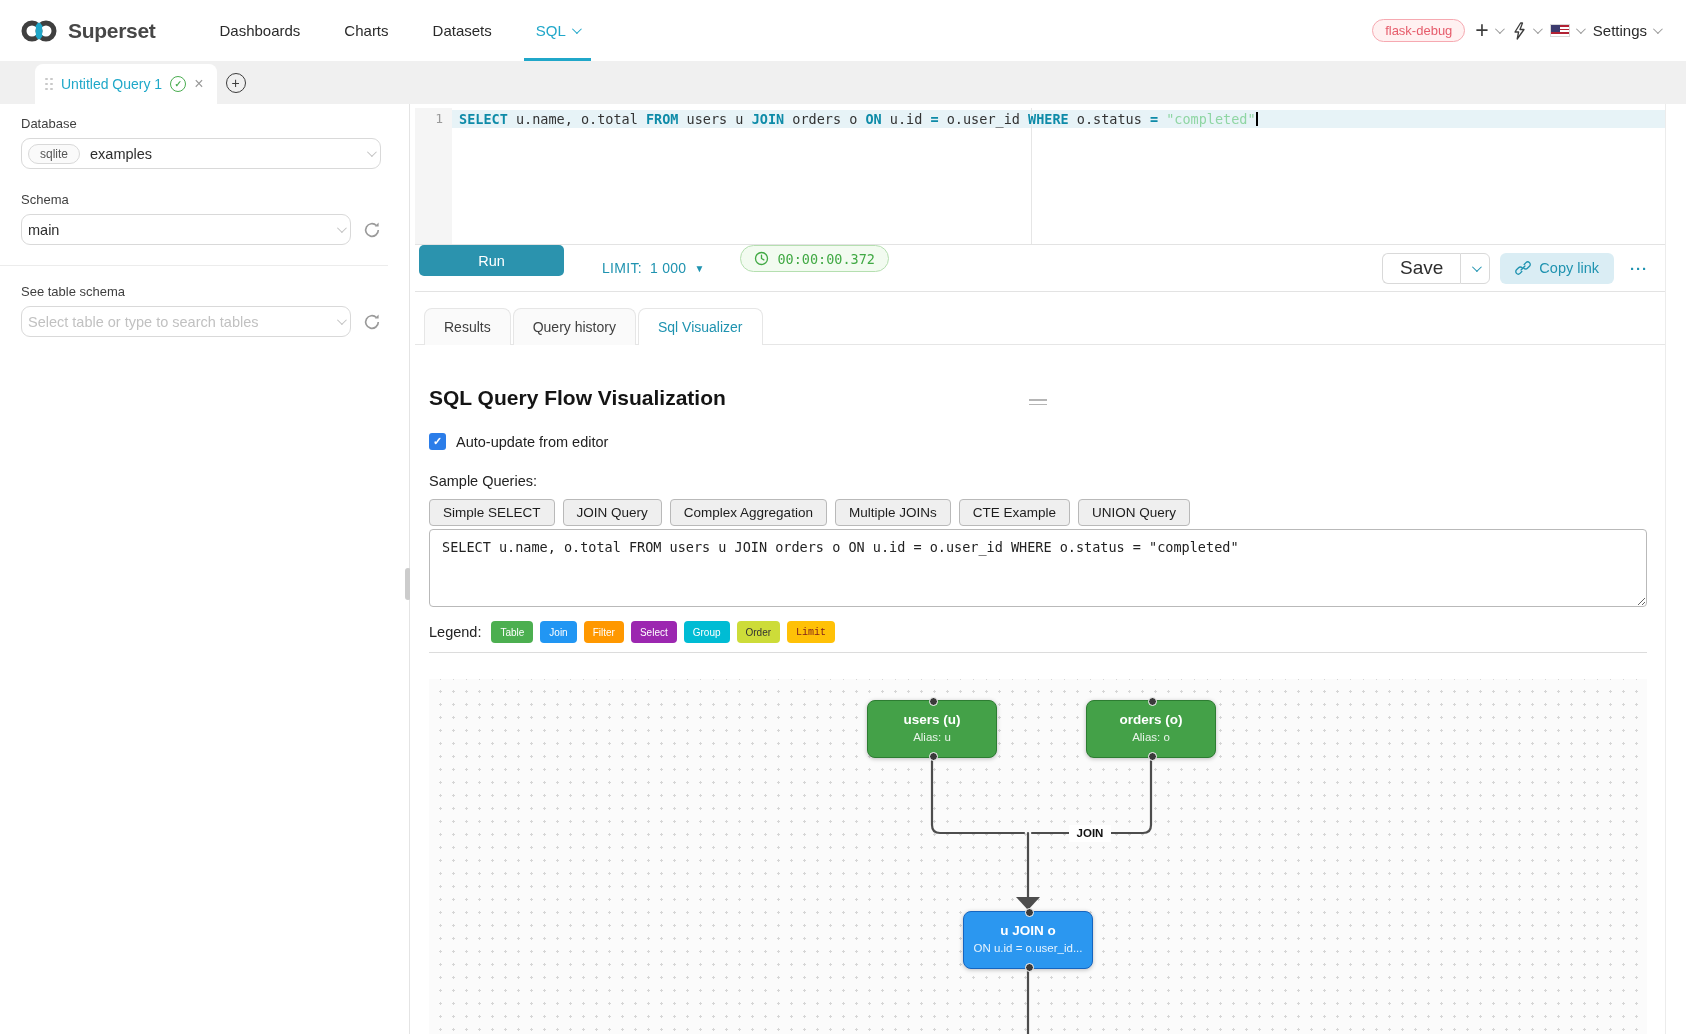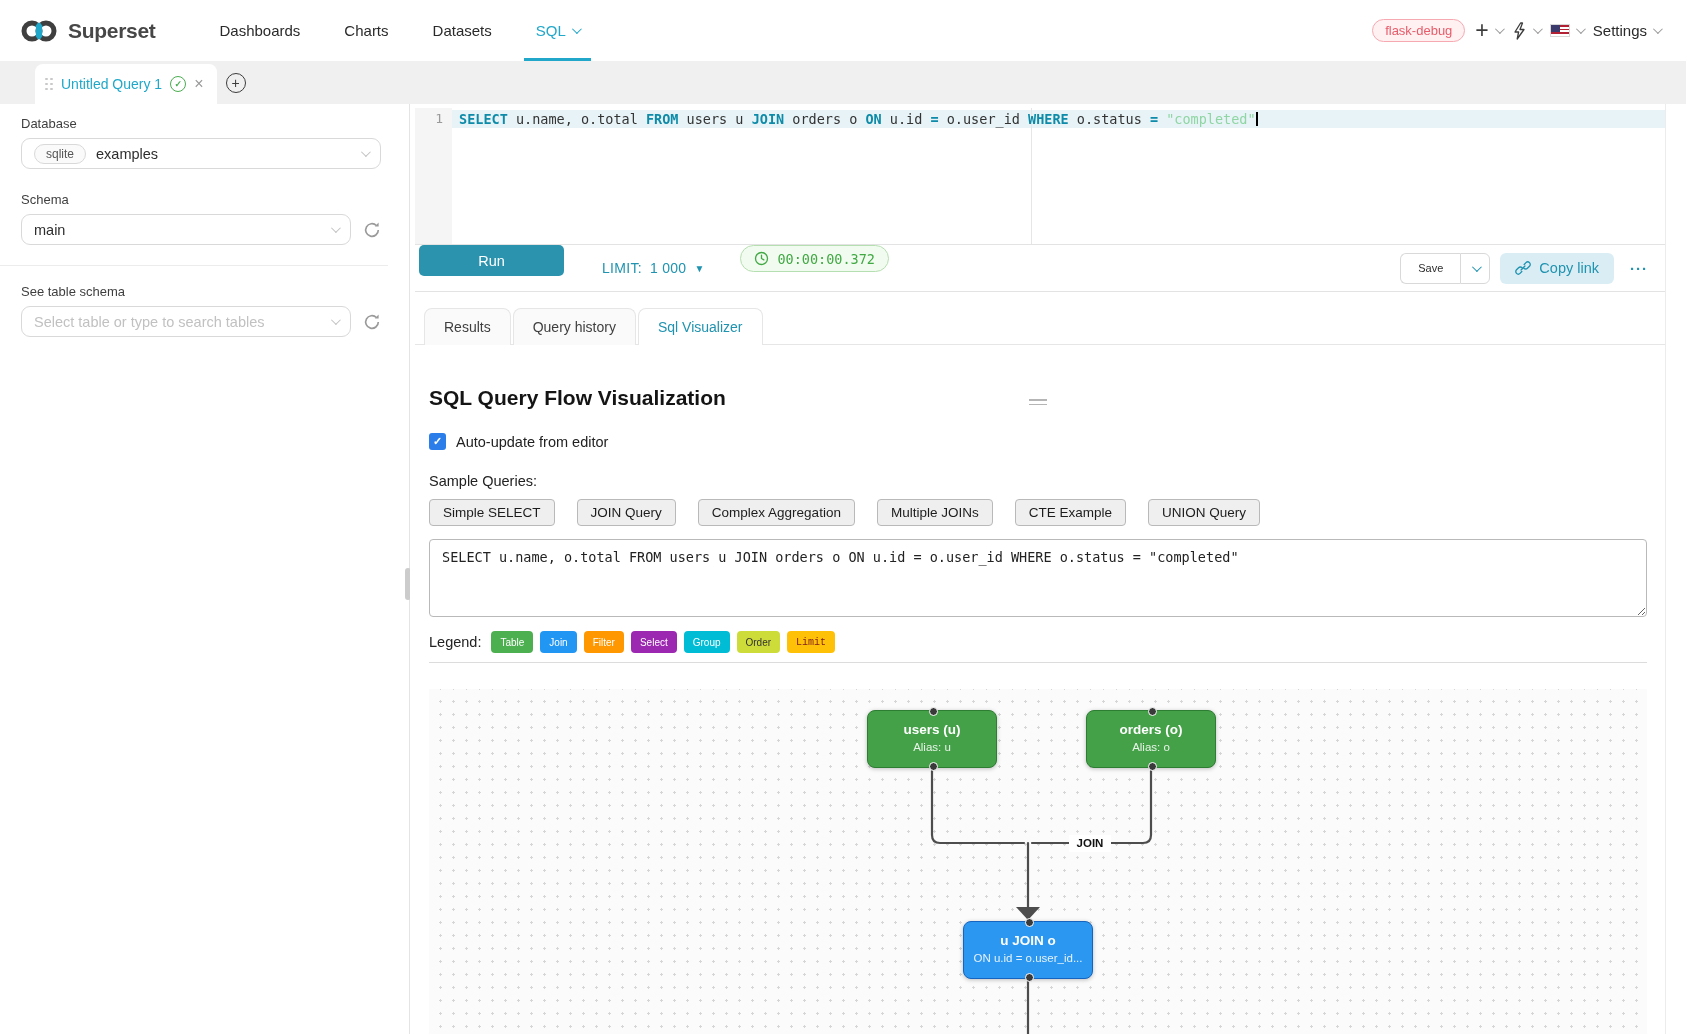--- a/index.html
+++ b/index.html
@@ -32,21 +32,21 @@
   .drag-dots i { width:2.5px; height:2.5px; border-radius:50%; background:#c9c9c9; }
   .query-tab-label { font-size:14px; color:#1fa8c9; }
   .check-ic { display:inline-flex; align-items:center; justify-content:center; width:16px; height:16px; border:1.5px solid #4aad50; border-radius:50%; color:#4aad50; font-size:9px; font-weight:bold; }
   .tab-close { font-size:16px; color:#9a9a9a; line-height:1; cursor:pointer; }
   .newtab-btn { position:absolute; left:222px; top:8px; width:27px; height:27px; display:flex; align-items:center; justify-content:center; cursor:pointer; }
   .newtab-circle { display:flex; align-items:center; justify-content:center; width:20px; height:20px; border:1.6px solid #3c3c3c; border-radius:50%; font-size:14px; color:#3c3c3c; line-height:1; }
 
   
   .sidebar { position:absolute; left:0; top:104px; bottom:0; width:410px; background:#fff; border-right:1px solid #e4e4e4; padding:12px 28px 0 21px; }
   .side-label { font-size:13px; color:#3f3f3f; margin-bottom:7px; }
-  .select-box { display:flex; align-items:center; height:31px; border:1px solid #d9d9d9; border-radius:9px; padding:0 12px; background:#fff; cursor:pointer; }
+  .select-box { display:flex; align-items:center; height:31px; border:1px solid #d9d9d9; border-radius:9px; padding:0 6px; background:#fff; cursor:pointer; }
   .select-box .val { font-size:14.5px; color:#2e2e2e; }
   .select-box .placeholder { font-size:14.5px; color:#c1c1c1; }
   .select-box .chev { margin-left:auto; border-color:#c3c3c3; }
   .engine-pill { font-size:12px; color:#555; background:#fafafa; border:1px solid #d9d9d9; border-radius:11px; padding:2px 11px; margin-right:10px; }
   .select-row { display:flex; align-items:center; gap:12px; }
   .select-row .select-box { flex:1; }
   .side-divider { border:none; border-top:1px solid #ececec; margin:20px -7px 18px -21px; }
   .split-handle { position:absolute; left:405px; top:568px; width:6px; height:32px; border-radius:3px; background:#ccc; }
 
   
@@ -63,21 +63,21 @@
   .caret { display:inline-block; width:2px; height:14px; background:#000; vertical-align:-2px; }
 
   .editor-toolbar { display:flex; height:47px; padding:0 17px 0 4px; border-bottom:1px solid #e3e3e3; }
   .run-btn { width:145px; height:31px; border:none; border-radius:5px; background:#2b93ae; color:#fff; font-size:14.5px; font-family:inherit; cursor:pointer; }
   .limit-group { display:flex; align-items:center; gap:8px; margin-left:38px; cursor:pointer; }
   .limit-text { font-size:14px; color:#1f93b0; letter-spacing:0.3px; }
   .limit-caret { font-size:10px; color:#1f93b0; }
   .timer-pill { display:flex; align-items:center; gap:8px; margin-left:36px; height:27px; padding:0 13px; border:1px solid #b5dfb0; border-radius:14px; background:#f2fbf0; color:#41a944; font-family:"DejaVu Sans Mono", monospace; font-size:13.5px; }
   .toolbar-right { margin-left:auto; display:flex; align-items:center; gap:10px; }
   .save-split { display:flex; }
-  .save-main { height:31px; padding:0 17px; background:#fff; border:1px solid #d9d9d9; border-right:none; border-radius:6px 0 0 6px; font-size:11px; color:#2e2e2e; font-family:inherit; cursor:pointer; }
+  .save-main { height:31px; padding:0 17px; background:#fff; border:1px solid #d9d9d9; border-right:none; border-radius:6px 0 0 6px; font-size:19px; color:#2e2e2e; font-family:inherit; cursor:pointer; }
   .save-caret { display:flex; align-items:center; justify-content:center; width:30px; height:31px; border:1px solid #d9d9d9; border-radius:0 6px 6px 0; background:#fff; cursor:pointer; }
   .save-caret .chev { border-color:#1f93b0; }
   .copylink-btn { display:flex; align-items:center; gap:8px; height:31px; padding:0 15px; border:none; border-radius:6px; background:#daedf4; color:#1f93b0; font-size:14.5px; font-family:inherit; cursor:pointer; }
   .more-btn { margin-left:6px; color:#1f93b0; font-size:15px; font-weight:bold; letter-spacing:1px; cursor:pointer; }
   .pane-grip { position:absolute; left:50%; top:295px; width:18px; margin-left:-9px; cursor:row-resize; }
   .pane-grip i { display:block; height:1.5px; background:#b5b5b5; margin-bottom:3px; }
 
   
   .tabs-row { position:relative; margin-top:16px; padding-left:9px; display:flex; gap:2px; }
   .tabs-row::after { content:''; position:absolute; left:0; right:0; bottom:0; height:1px; background:#e6e6e6; }
@@ -85,21 +85,21 @@
   .rtab.active { background:#fff; color:#1f93b0; }
   .rtab.active::after { content:''; position:absolute; left:0; right:0; bottom:-1px; height:2px; background:#fff; }
 
   
   .viz { padding:41px 18px 0 14px; }
   .viz-title { font-size:21px; font-weight:bold; color:#141414; margin-bottom:23px; }
   .auto-row { display:flex; align-items:center; gap:10px; margin-bottom:23px; cursor:pointer; }
   .checkbox { display:flex; align-items:center; justify-content:center; width:17px; height:17px; background:#2b7de9; border-radius:3px; color:#fff; font-size:11px; font-weight:bold; }
   .auto-label { font-size:14.5px; color:#222; }
   .sample-label { font-size:14.5px; color:#222; margin-bottom:10px; }
-  .sample-row { display:flex; gap:22px; margin-bottom:13px; }
+  .sample-row { display:flex; gap:8px; margin-bottom:3px; }
   .sample-btn { height:27px; padding:0 13px; background:#efefef; border:1px solid #b9b9b9; border-radius:4px; font-size:13.5px; color:#1d1d1d; font-family:inherit; cursor:pointer; }
   .query-box { display:block; width:100%; height:78px; resize:vertical; border:1px solid #b9b9b9; border-radius:4px; padding:9px 12px; font-family:"DejaVu Sans Mono", monospace; font-size:13.5px; color:#222; margin-bottom:14px; outline:none; }
   .legend-row { display:flex; align-items:center; gap:7px; margin-bottom:9px; }
   .legend-label { font-size:14.5px; color:#222; margin-right:3px; }
   .legend-pill { height:22px; display:flex; align-items:center; padding:0 9px; border-radius:4px; font-size:10px; }
   .viz-hr { border:none; border-top:1px solid #dcdcdc; margin:0; }
 
   
   .canvas { position:relative; margin-top:26px; height:358px; background-color:#fbfbfb;
             background-image:radial-gradient(circle,#d6d6d6 1px, transparent 1.3px);

